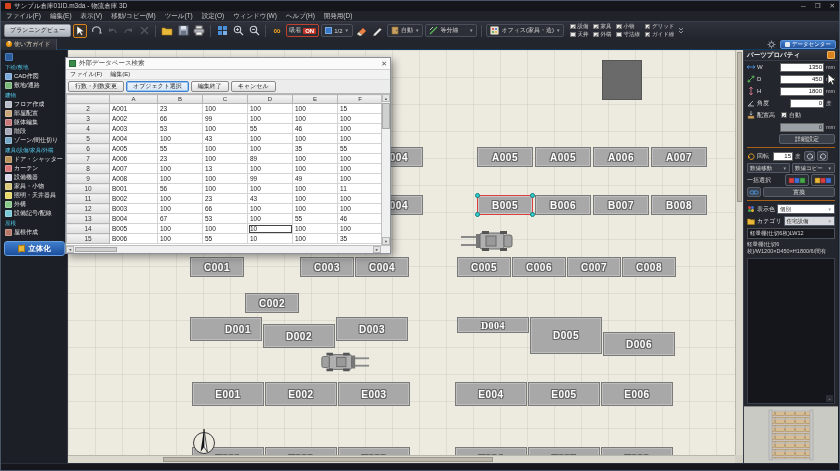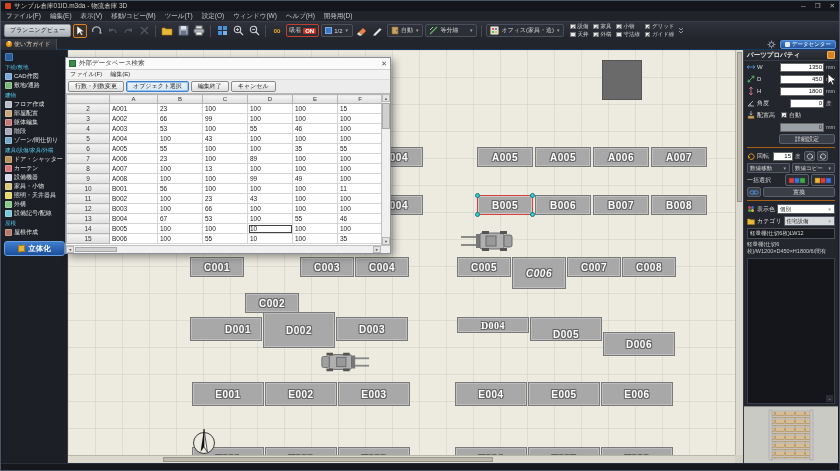--- a/index.html
+++ b/index.html
@@ -469,42 +469,42 @@
           </div>
           <div class="rack" style="left: 232px; top: 207px; width: 54px; height: 20px;">
             <span class="rack-label">C003</span>
           </div>
           <div class="rack" style="left: 287px; top: 207px; width: 54px; height: 20px;">
             <span class="rack-label">C004</span>
           </div>
           <div class="rack" style="left: 389px; top: 207px; width: 54px; height: 20px;">
             <span class="rack-label">C005</span>
           </div>
-          <div class="rack" style="left: 444px; top: 207px; width: 54px; height: 32px; font-style: italic;">
+          <div class="rack" style="left: 444px; top: 207px; width: 54px; height: 20px;">
             <span class="rack-label">C006</span>
           </div>
           <div class="rack" style="left: 499px; top: 207px; width: 54px; height: 20px;">
             <span class="rack-label">C007</span>
           </div>
           <div class="rack" style="left: 554px; top: 207px; width: 54px; height: 20px;">
             <span class="rack-label">C008</span>
           </div>
           <div class="rack" style="left: 122px; top: 267px; width: 72px; height: 24px; padding-left: 24px;">
             <span class="rack-label">D001</span>
           </div>
-          <div class="rack" style="left: 195px; top: 262px; width: 72px; height: 36px;">
+          <div class="rack" style="left: 195px; top: 274px; width: 72px; height: 24px;">
             <span class="rack-label">D002</span>
           </div>
           <div class="rack" style="left: 268px; top: 267px; width: 72px; height: 24px;">
             <span class="rack-label">D003</span>
           </div>
           <div class="rack" style="left: 389px; top: 267px; width: 72px; height: 16px; font-family: Liberation Serif, serif;">
             <span class="rack-label">D004</span>
           </div>
-          <div class="rack" style="left: 462px; top: 267px; width: 72px; height: 24px; align-items: flex-end;">
+          <div class="rack" style="left: 462px; top: 267px; width: 72px; height: 37px;">
             <span class="rack-label">D005</span>
           </div>
           <div class="rack" style="left: 535px; top: 267px; width: 72px; height: 24px; margin-top: 15px;">
             <span class="rack-label">D006</span>
           </div>
           <div class="rack" style="left: 124px; top: 332px; width: 72px; height: 24px;">
             <span class="rack-label">E001</span>
           </div>
           <div class="rack" style="left: 197px; top: 332px; width: 72px; height: 24px;">
             <span class="rack-label">E002</span>

